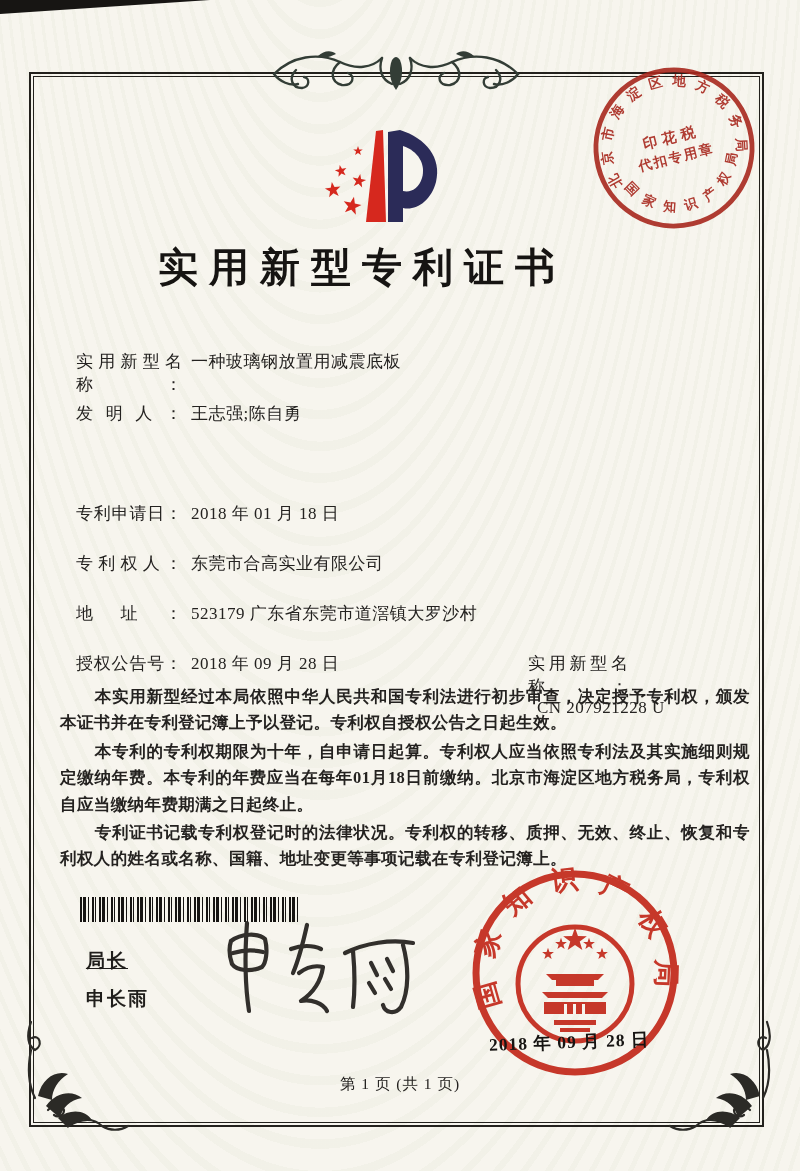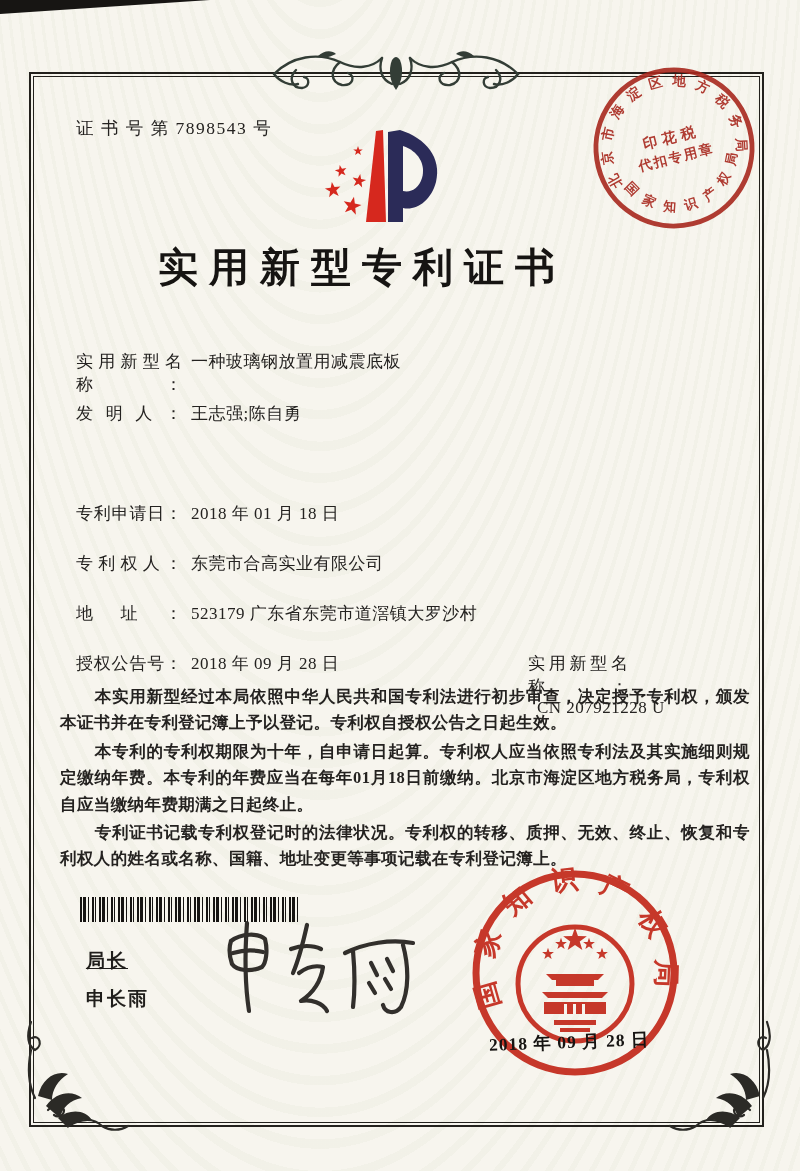--- a/index.html
+++ b/index.html
@@ -146,21 +146,20 @@
       <path d="M66,112 C80,104 92,104 100,112 C108,117 118,117 126,112"></path>
       <path d="M46,96 C52,90 60,90 62,96 C62,102 56,104 52,101"></path>
     </g>
     <g fill="#2b2a26">
       <path d="M36,82 C40,64 54,56 66,60 C56,66 50,76 50,86 Z"></path>
       <path d="M44,92 C54,78 70,76 80,84 C68,86 60,94 58,104 Z"></path>
       <path d="M56,104 C68,94 84,96 90,106 C80,104 70,108 66,114 Z"></path>
     </g>
   </svg>
 
-  <div class="certno">证 书 号 第 7898543 号</div>
 
   <svg class="tax-stamp" width="172" height="172" viewBox="0 0 172 172">
     <defs>
       <path id="taxTop" d="M28.9,112.6 A63,63 0 1 1 143.1,112.6"></path>
       <path id="taxBottom" d="M25.8,104.4 A63,63 0 0 0 146.2,104.4"></path>
     </defs>
     <circle cx="86" cy="86" r="78" fill="none" stroke="#a8281e" stroke-width="5"></circle>
     <text fill="#a8281e" font-size="13.5" font-weight="700" font-family="'Liberation Sans','DejaVu Sans',sans-serif">
       <textPath href="#taxTop" startOffset="4" textLength="240" lengthAdjust="spacing">北京市海淀区地方税务局</textPath>
     </text>
@@ -260,14 +259,15 @@
       <rect x="96" y="138" width="3" height="10" fill="#f7f5ee"></rect>
       <rect x="105" y="138" width="3" height="10" fill="#f7f5ee"></rect>
       <rect x="114" y="138" width="3" height="10" fill="#f7f5ee"></rect>
       <rect x="86" y="154" width="42" height="5"></rect>
       <rect x="92" y="162" width="30" height="4"></rect>
     </g>
   </svg>
 
   <div class="seal-date">2018 年 09 月 28 日</div>
 
+  <div class="footer">第 1 页 (共 1 页)</div>
 
 </div>
 
 </body></html>

